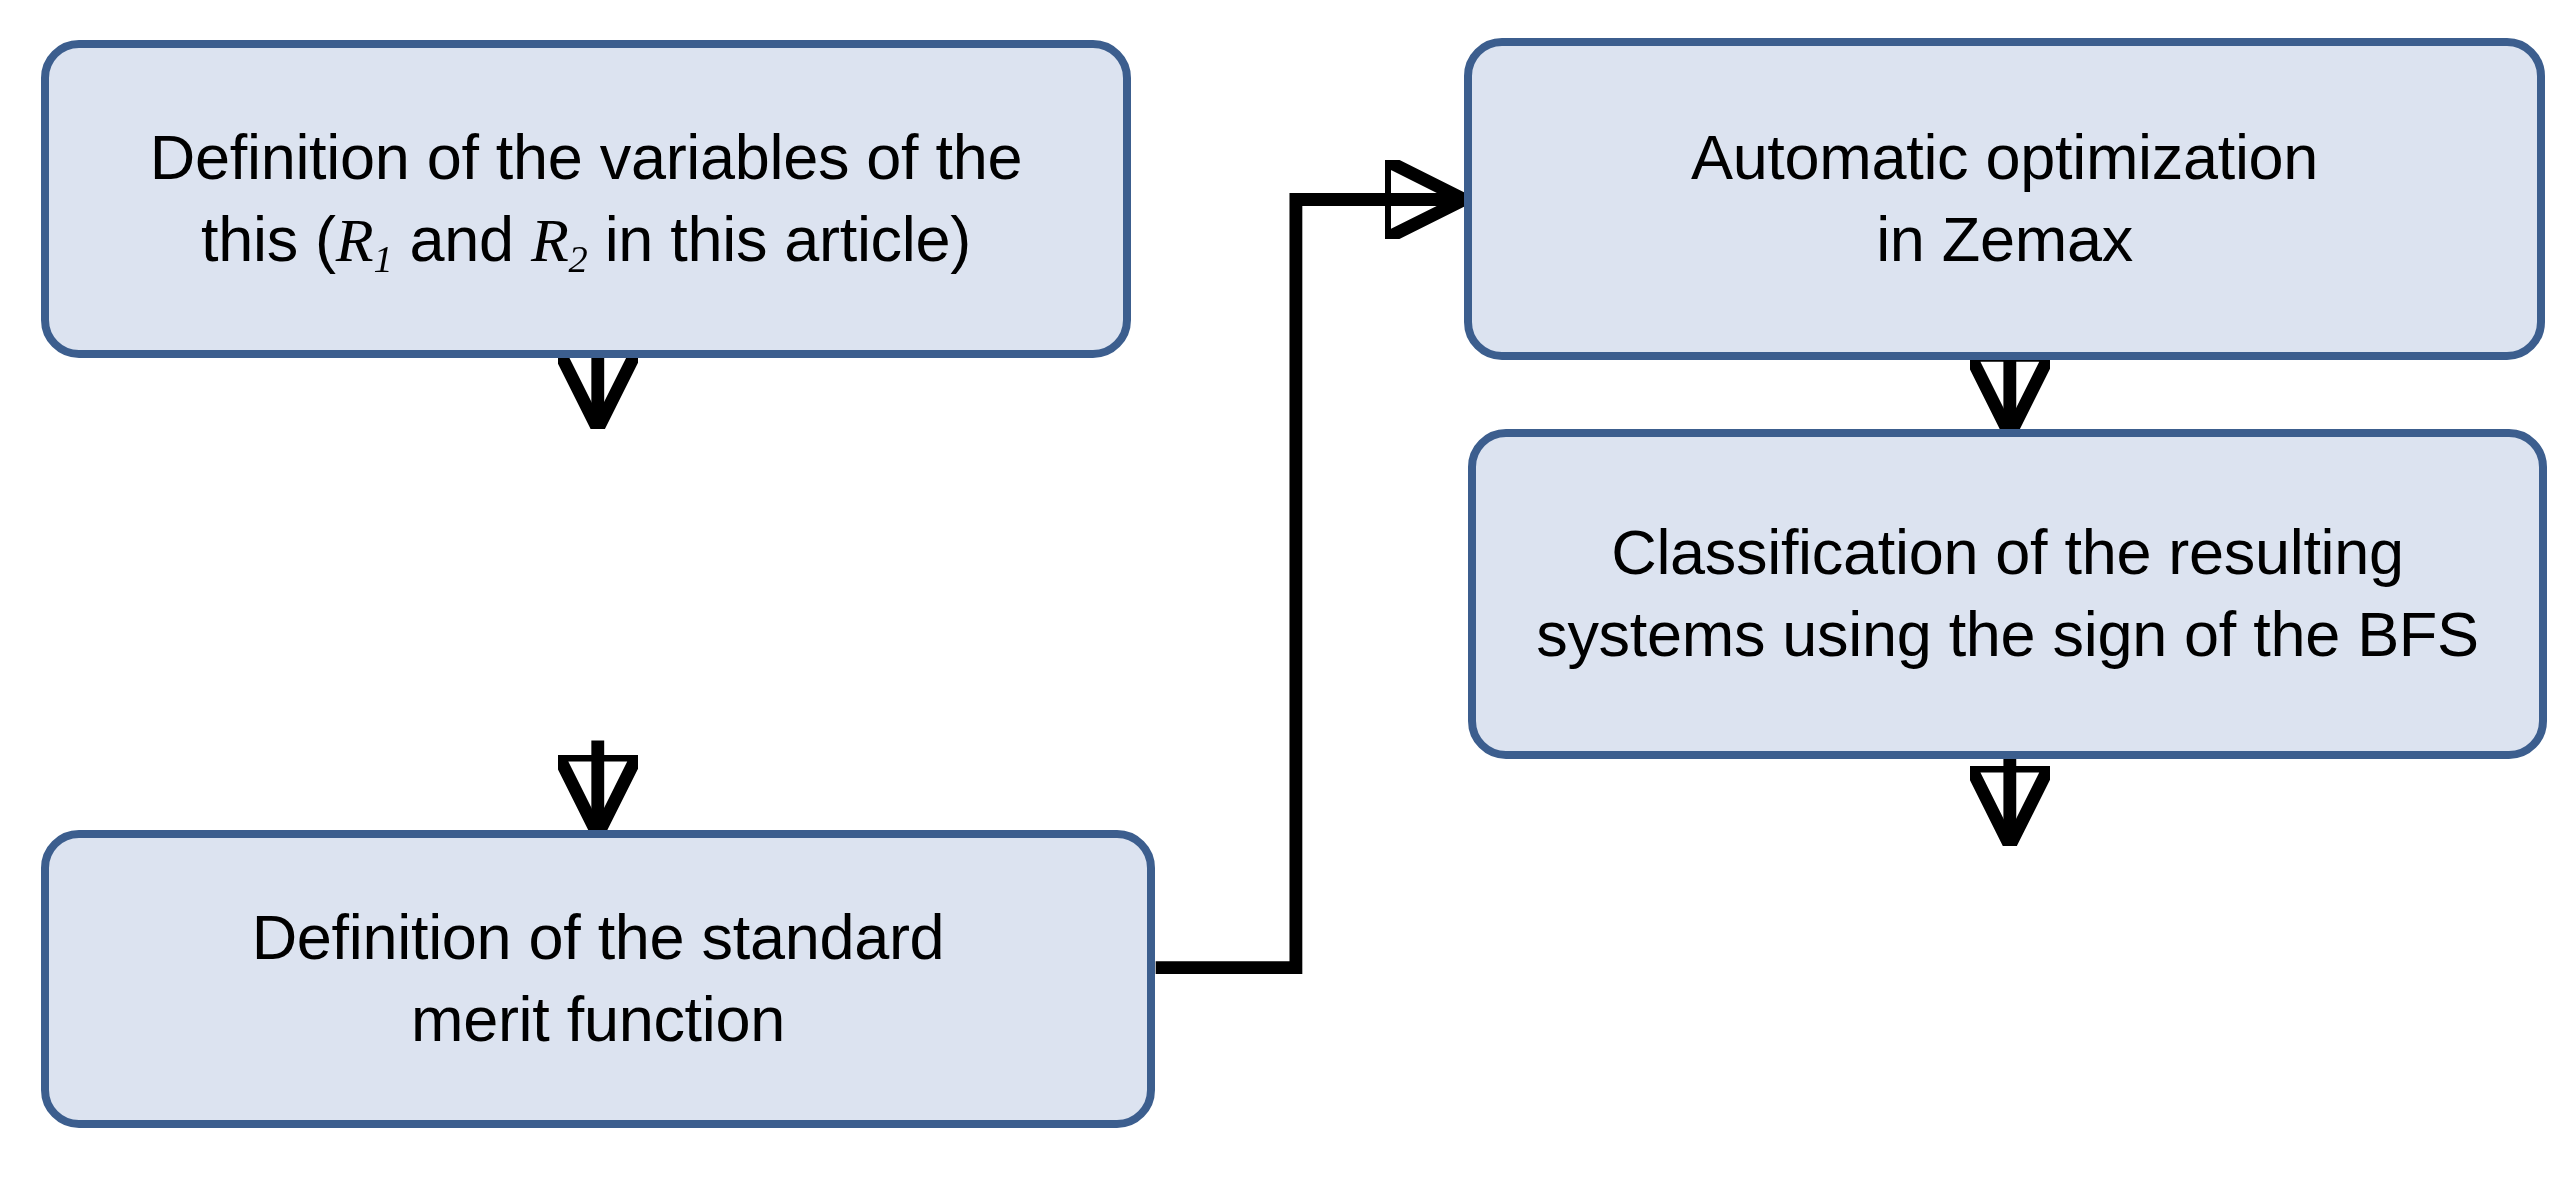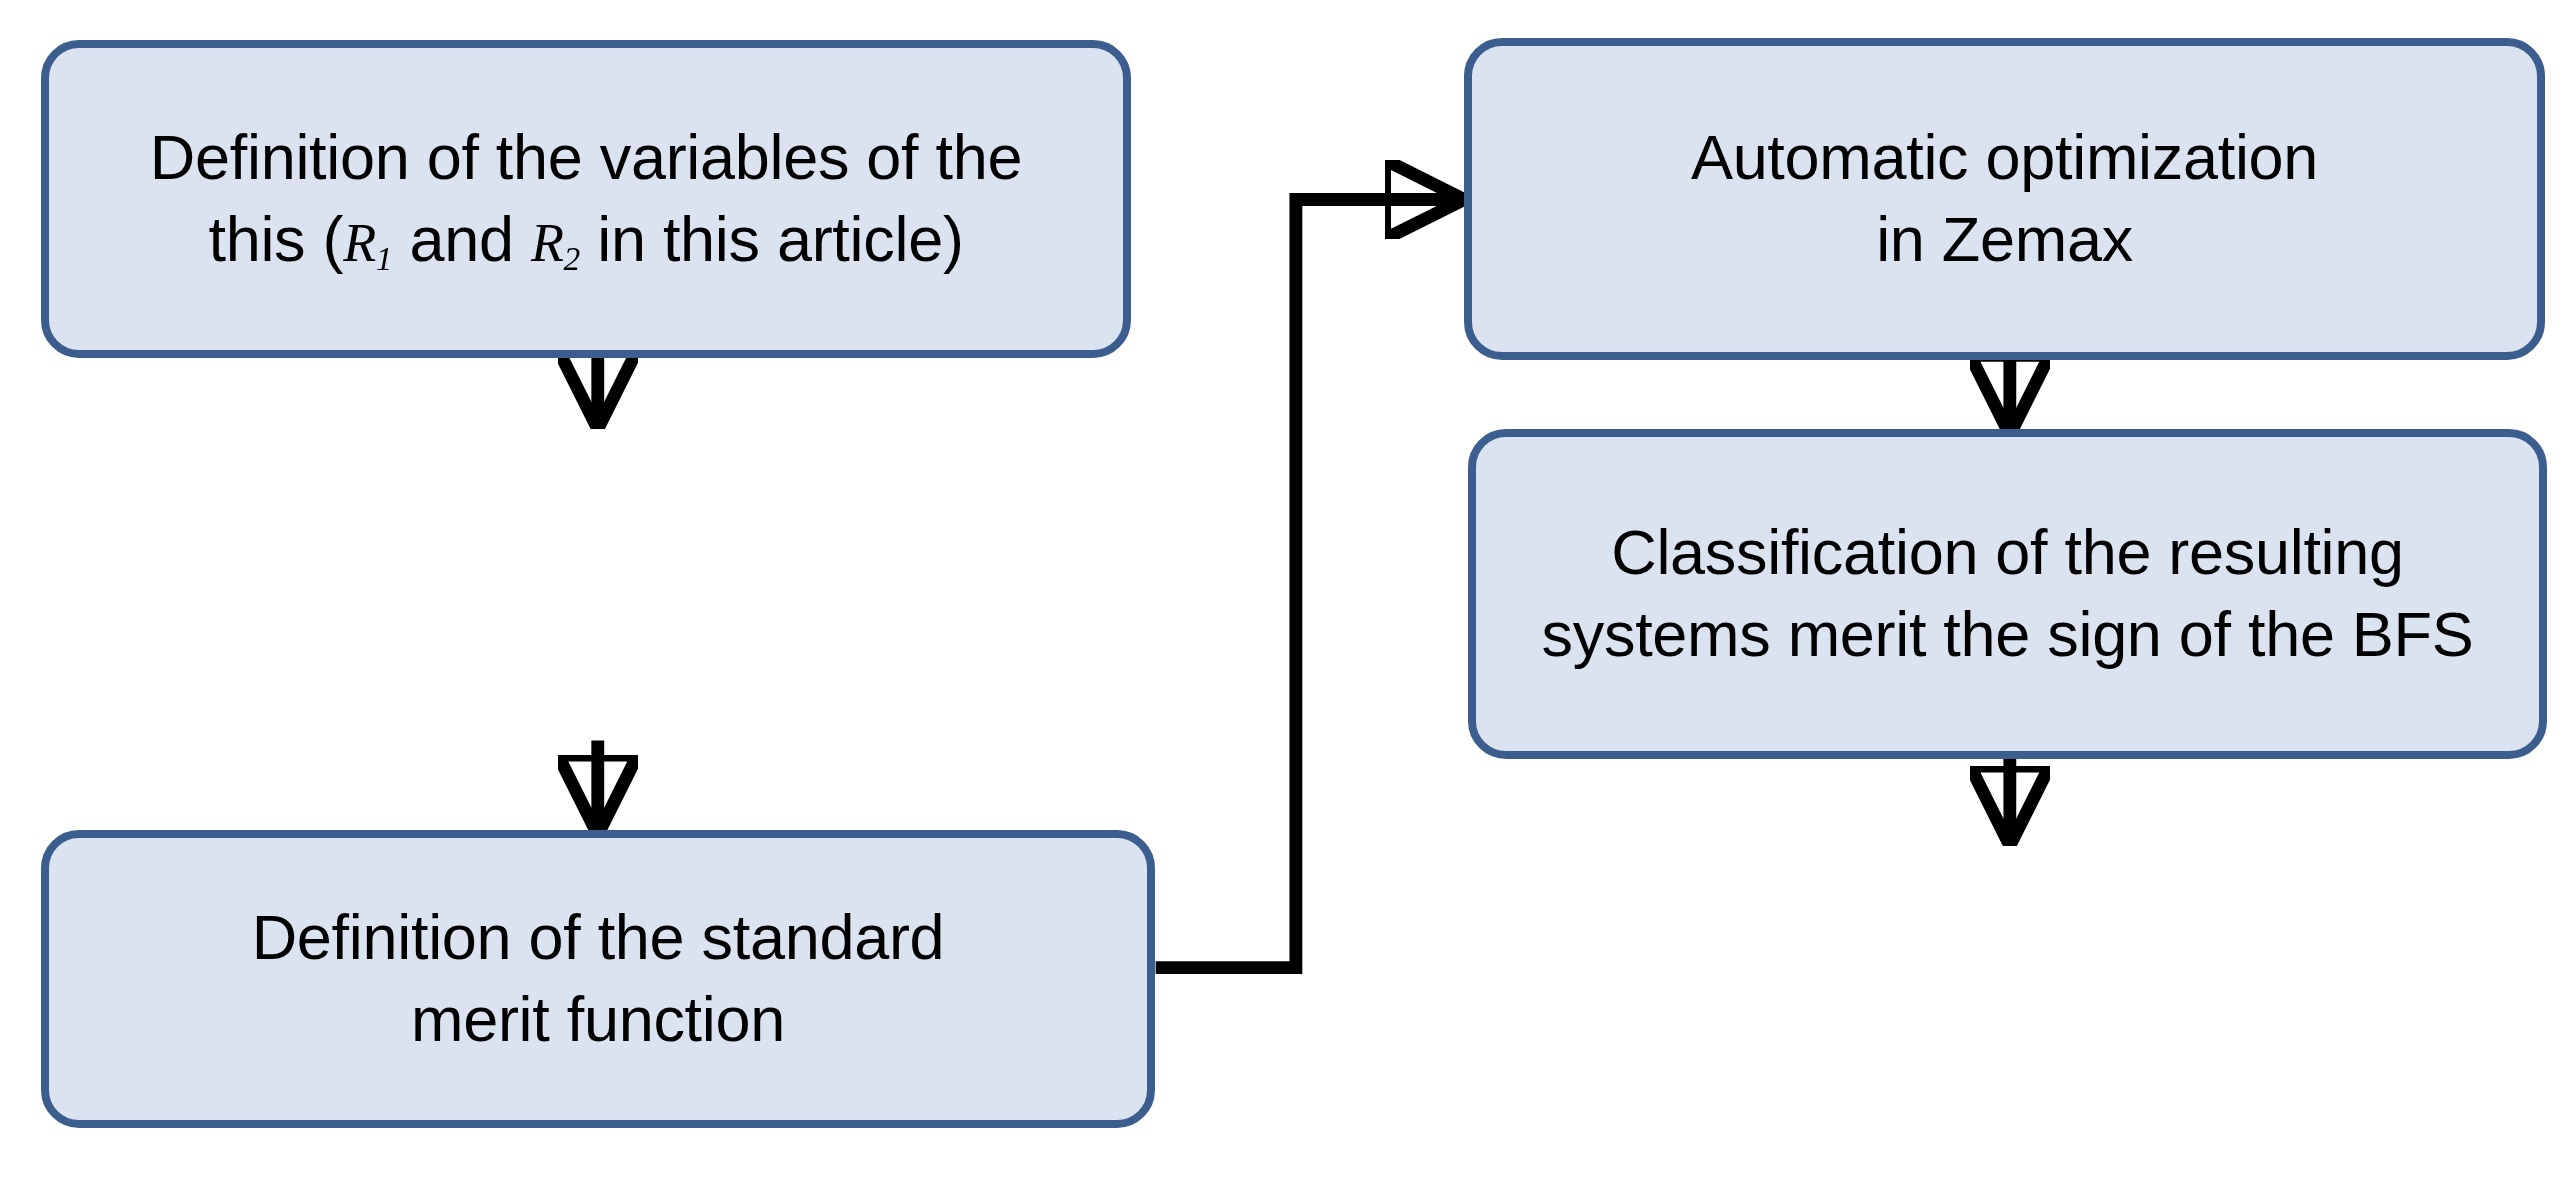--- a/index.html
+++ b/index.html
@@ -45,21 +45,21 @@
   
   #node-optimization{ left: 1464px; top: 38px;  width: 1081px; height: 322px; }
   #node-classify    { left: 1468px; top: 429px; width: 1079px; height: 330px; }
   #node-plot        { left: 1474px; top: 840px; width: 1071px; height: 310px; }
 
   #node-classify .txt { padding: 0; }
 
   .mathvar {
     font-family: "Liberation Serif", serif;
     font-style: italic;
-    font-size: 54px;
+    font-size: 62px;
   }
   .mathvar sub {
     font-size: 0.62em;
     font-style: italic;
     vertical-align: -0.28em;
     line-height: 0;
   }
 
   svg#edges {
     position: absolute;
@@ -104,18 +104,18 @@
 merit function</span>
   </div>
 
   <div class="node" id="node-optimization">
     <span class="txt">Automatic optimization
 in Zemax</span>
   </div>
 
   <div class="node" id="node-classify">
     <span class="txt">Classification of the resulting
-systems merit the sign of the BFS</span>
+systems using the sign of the BFS</span>
   </div>
 
 
 </div>
 
 
 </body></html>

